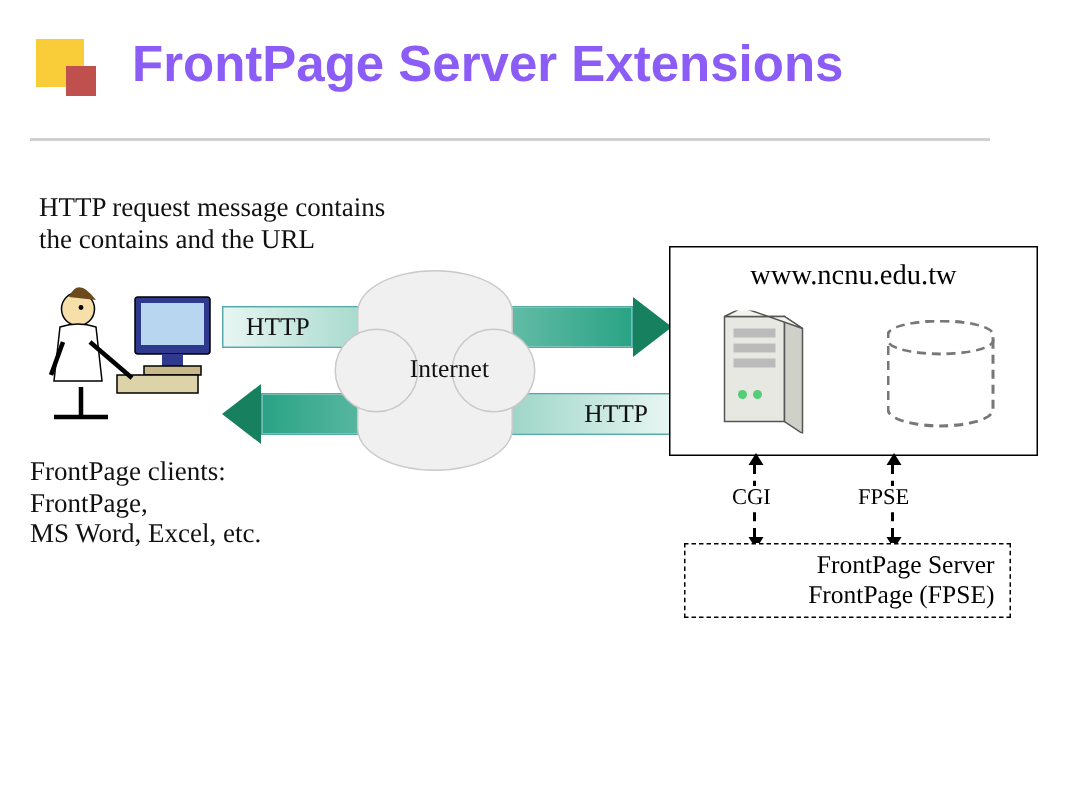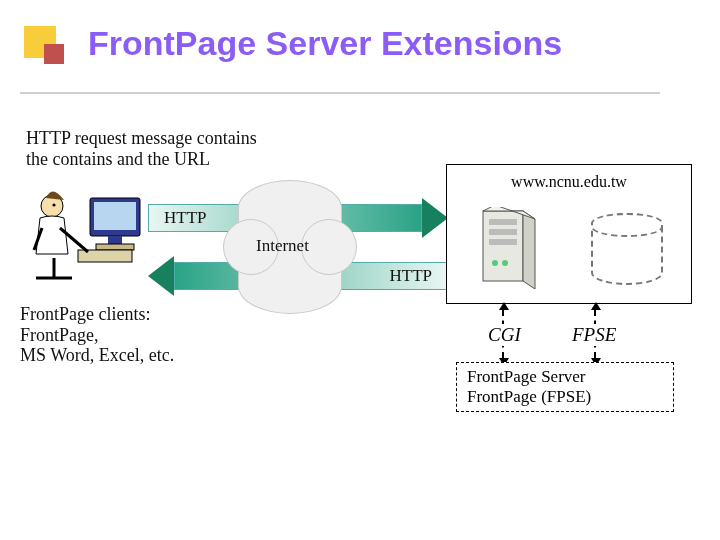--- a/index.html
+++ b/index.html
@@ -108,38 +108,38 @@
   .cloud::before, .cloud::after {
     content: ""; position: absolute;
     background: #f0f0f0; border: 1px solid #c9c9c9;
     border-radius: 50%;
   }
   .cloud::before { left: -16px; top: 38px; width: 54px; height: 54px; }
   .cloud::after  { right: -16px; top: 38px; width: 54px; height: 54px; }
   .cloud-label {
     position: absolute;
     left: 256px; top: 236px;
-    width: 70px; text-align: left;
+    width: 70px; text-align: right;
     font-size: 17px; color: #111;
     z-index: 5;
   }
 
   
   .server-box {
     position: absolute;
     left: 446px; top: 164px;
     width: 246px; height: 140px;
     border: 1.5px solid #000;
     background: #fff;
   }
   .server-title {
     position: absolute;
     left: 0; right: 0; top: 8px;
     text-align: center;
-    font-size: 16px;
+    font-size: 19px;
   }
 
   .server-icon {
     position: absolute;
     left: 30px; top: 42px;
     width: 64px; height: 82px;
   }
   .db-icon {
     position: absolute;
     right: 28px; top: 48px;
@@ -172,39 +172,39 @@
     border-right: 5px solid transparent;
   }
   .tech-arrow::before { top: -8px; border-bottom: 8px solid #000; }
   .tech-arrow::after  { bottom: -8px; border-top: 8px solid #000; }
 
   .cgi-arrow  { left: 502px; top: 310px; }
   .isapi-arrow{ left: 594px; top: 310px; }
 
   .tech-label {
     position: absolute;
-    font-size: 19px;
+    font-size: 15px;
     font-family: "Times New Roman", serif;
     background: #fff;
     padding: 0 4px;
-    font-style: italic;
   }
   .cgi-label  { left: 484px; top: 324px; }
   .isapi-label{ left: 568px; top: 324px; }
 
   
   .fpse-box {
     position: absolute;
     left: 456px; top: 362px;
     width: 218px; height: 50px;
     border: 1.5px dashed #000;
     background: #fff;
     padding: 4px 10px;
     font-size: 17px;
     line-height: 1.15;
+    text-align: right;
   }
 </style>
 </head>
 <body>
 
 <div class="slide">
 
   <div class="bullet-sq sq-yellow"></div>
   <div class="bullet-sq sq-red"></div>
   <div class="title">FrontPage Server Extensions</div>

